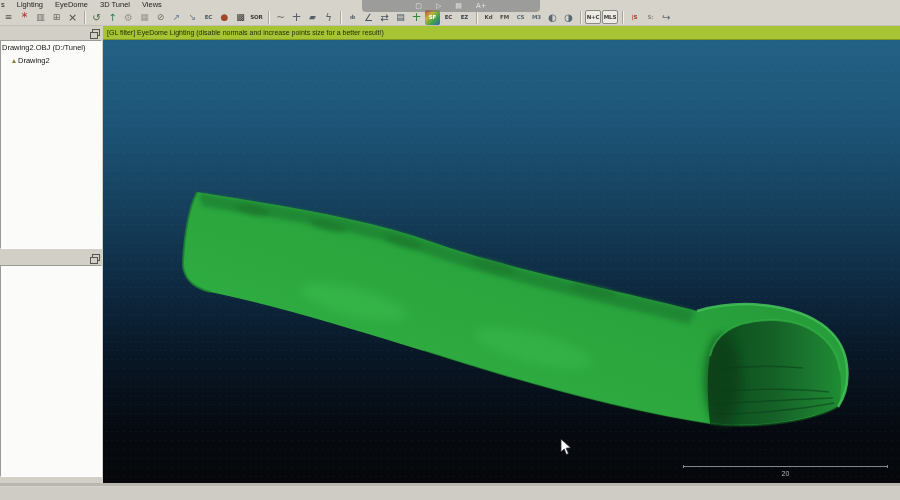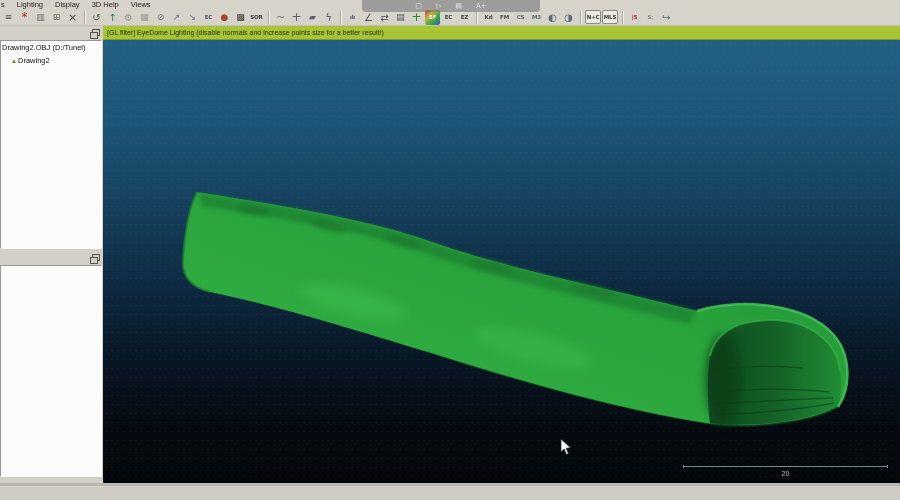--- a/index.html
+++ b/index.html
@@ -70,22 +70,22 @@
     background:linear-gradient(180deg,#b9b6b0 0 3px,#d6d3cd 3px 4px,#cfccc6 4px);}
 </style>
 </head>
 <body>
 
 <div id="screen">
 
   <div id="menubar">
       <span class="menu-item">s</span>
       <span class="menu-item">Lighting</span>
-      <span class="menu-item">Display</span>
-      <span class="menu-item">3D Help</span>
+      <span class="menu-item">EyeDome</span>
+      <span class="menu-item">3D Tunel</span>
       <span class="menu-item">Views</span>
     </div>
 
   <div id="toolbar">
       <span class="tb-btn" style="color: rgb(85, 85, 79);">≡</span>
       <span class="tb-btn" style="color: rgb(176, 50, 38); font-size: 12px;">*</span>
       <span class="tb-btn" style="color: rgb(107, 107, 102);">▥</span>
       <span class="tb-btn" style="color: rgb(107, 107, 102);">⊞</span>
       <span class="tb-btn" style="color: rgb(74, 74, 70); font-size: 11px;">×</span>
       <span class="tb-sep"></span>

